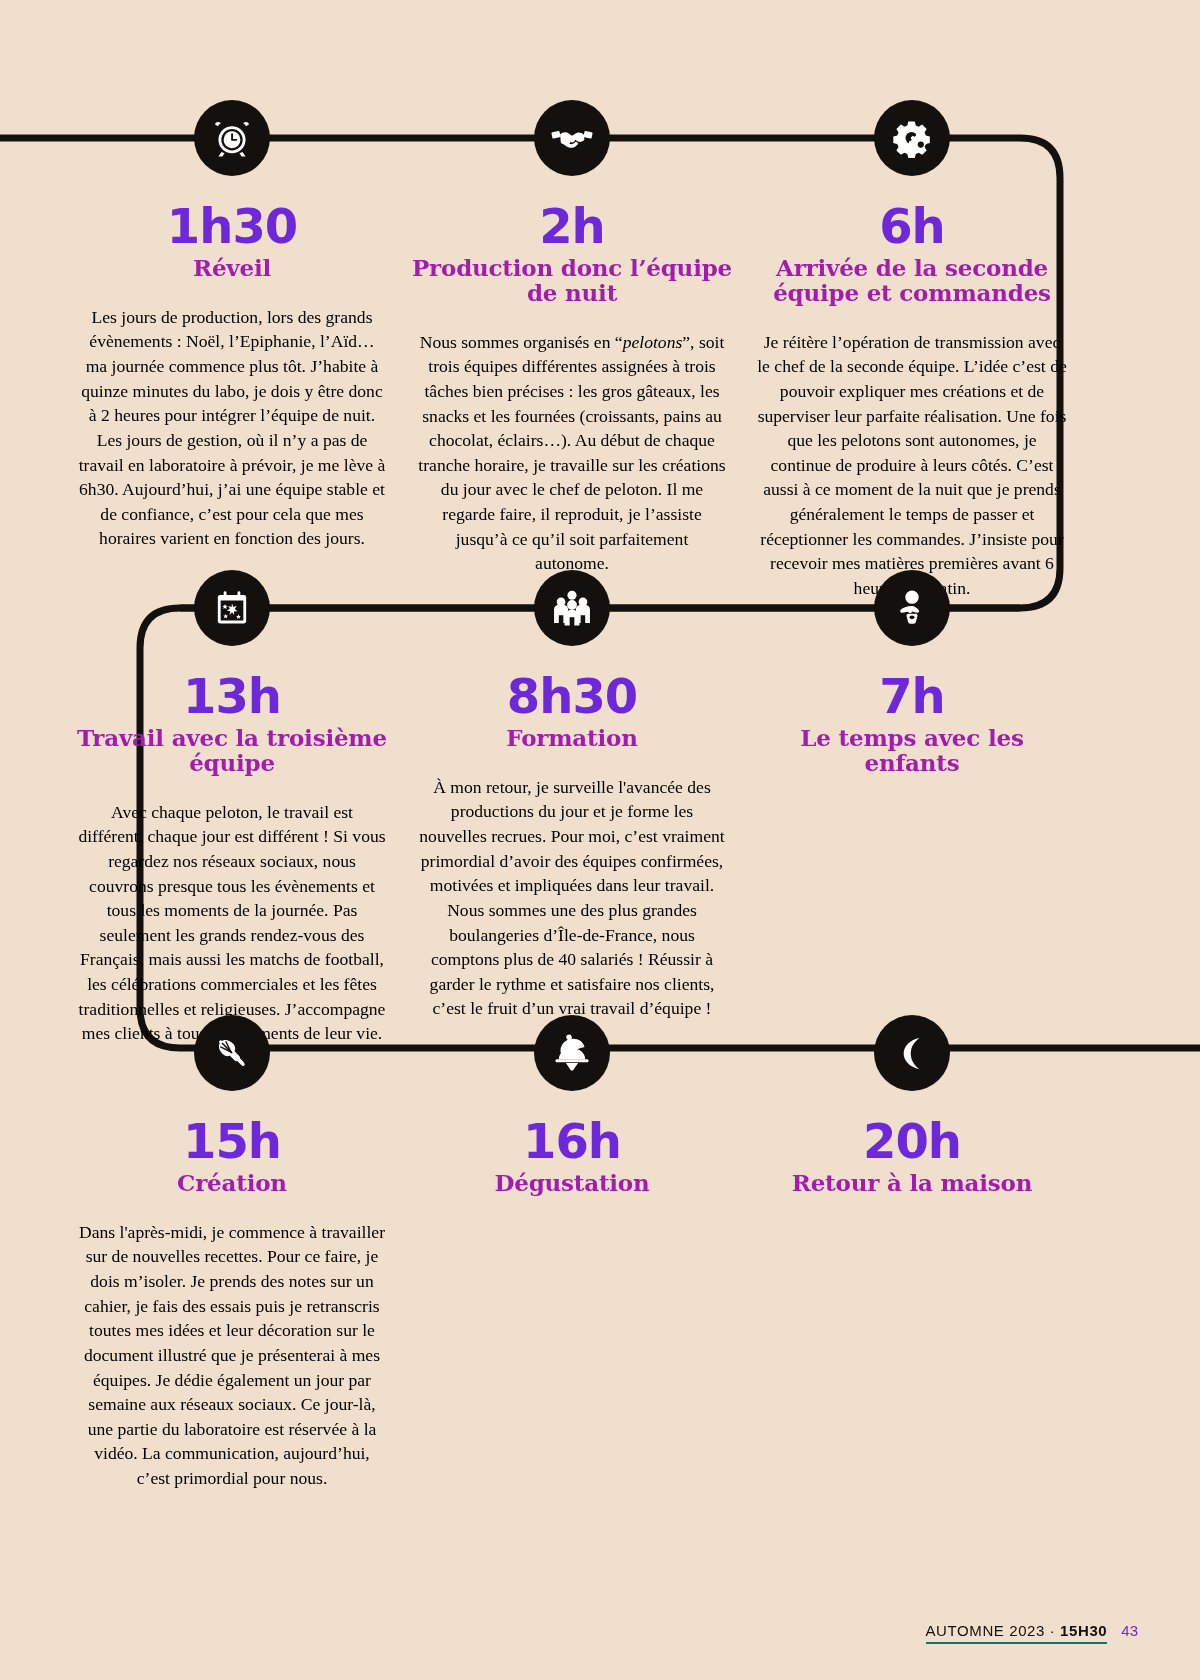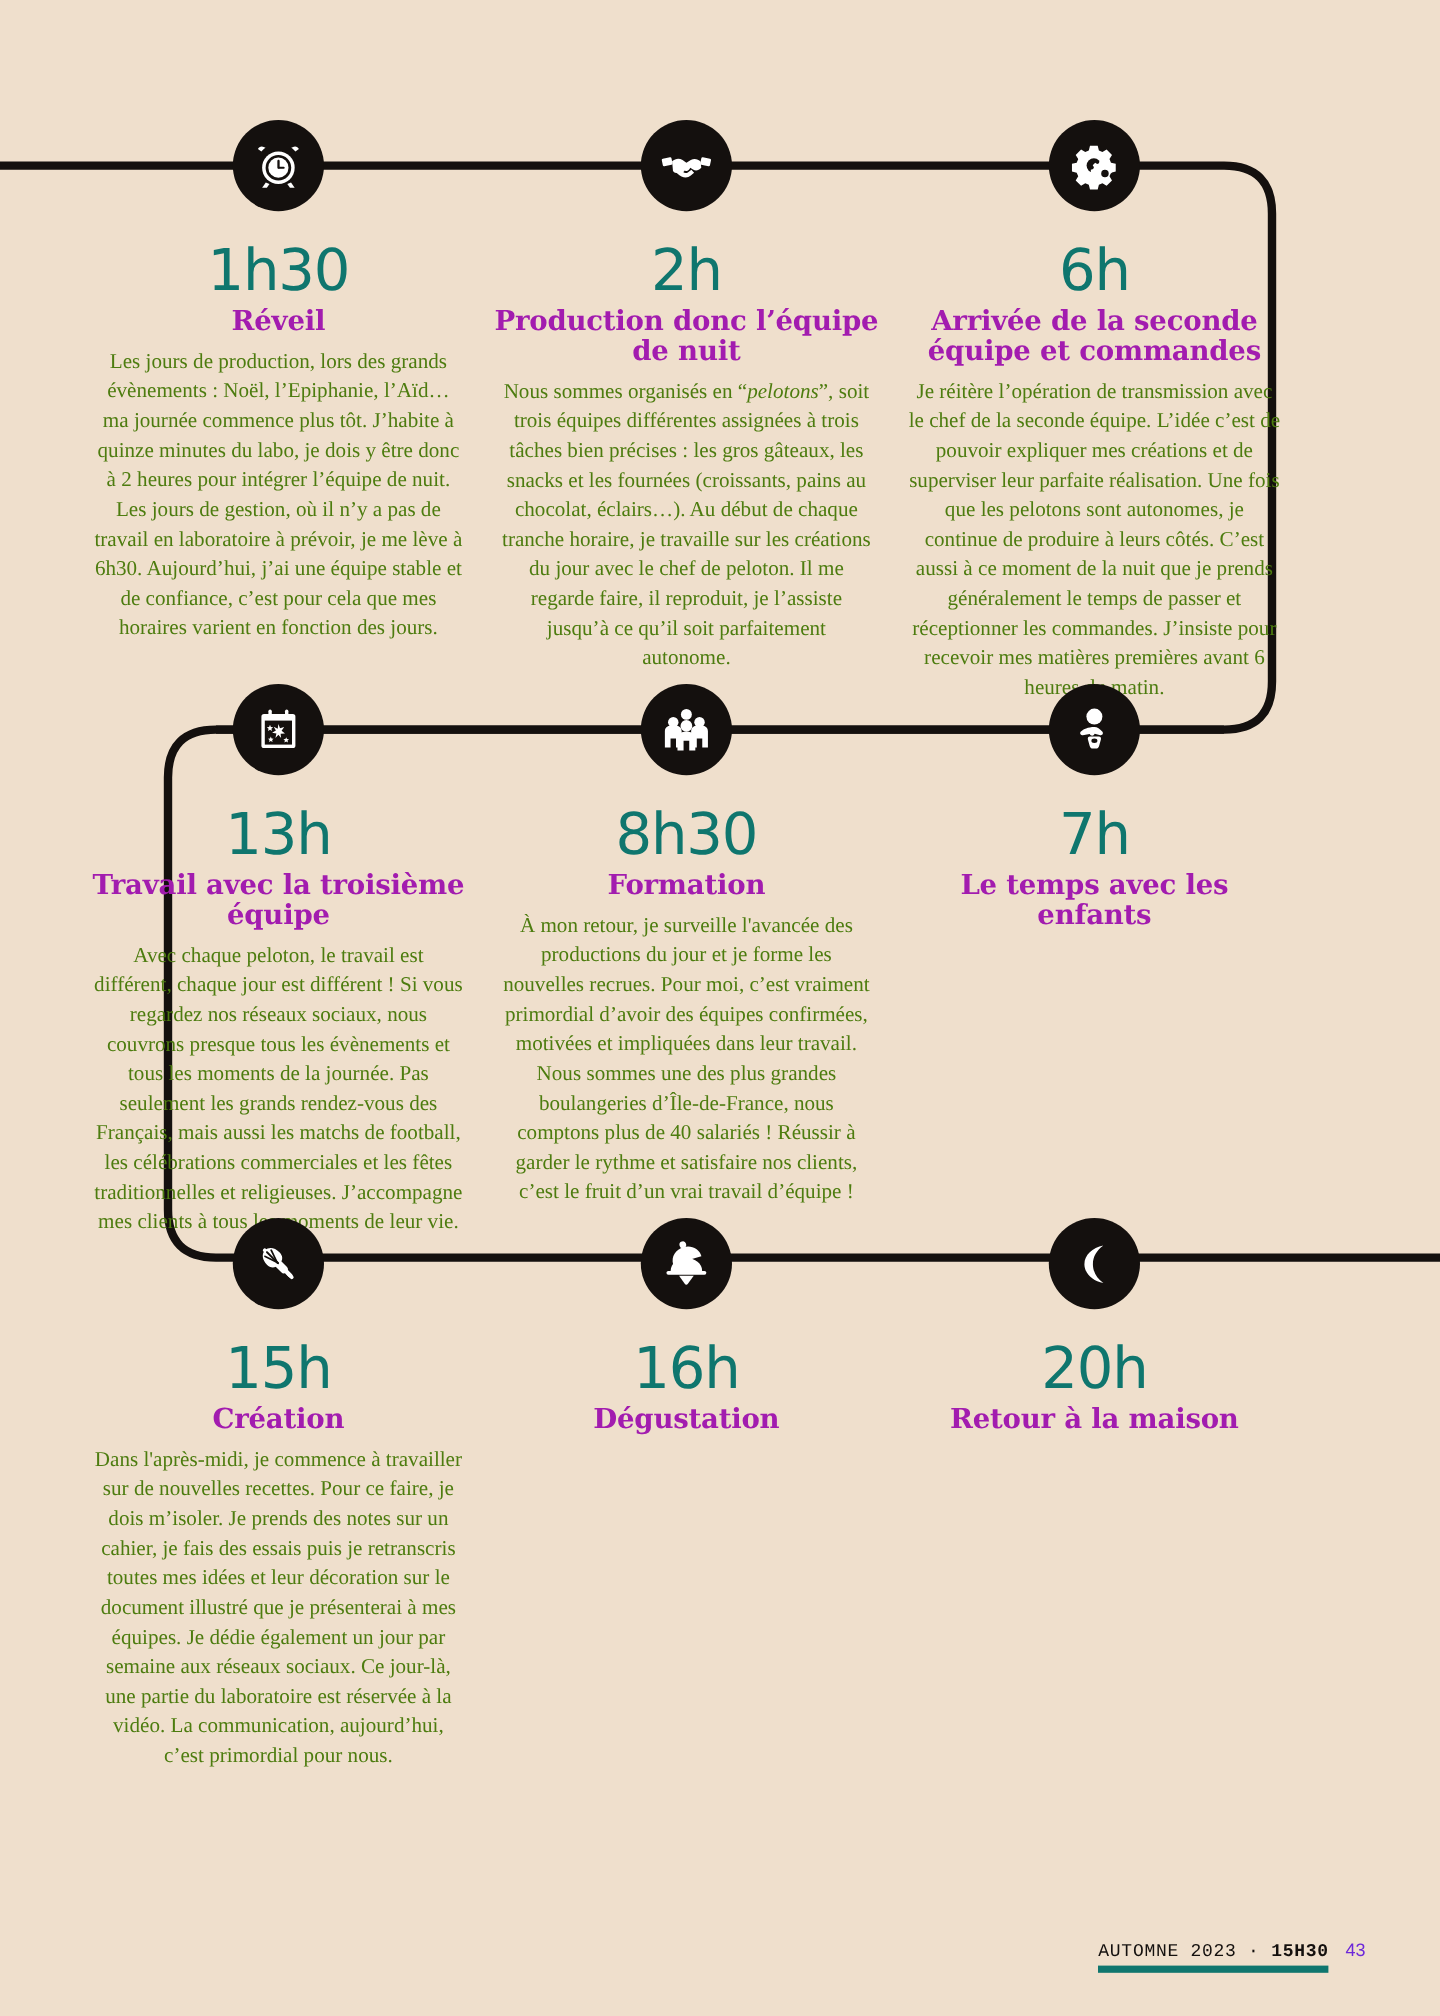--- a/index.html
+++ b/index.html
@@ -61,64 +61,64 @@
     justify-content: center;
     position: relative;
     z-index: 5;
     flex: none;
   }
   .badge svg { display: block; }
 
   
   .hour {
     font-family: "DejaVu Sans", sans-serif;
-    font-weight: 400;
+    font-weight: 700;
     font-size: 48px;
     line-height: 1.0;
     letter-spacing: -1px;
     margin-top: 26px;
-    color: #0f766e;
+    color: #6d28d9;
     text-align: center;
   }
   .subtitle {
     font-family: "DejaVu Serif", serif;
     font-weight: 700;
     font-size: 23px;
     line-height: 1.08;
     margin-top: 6px;
     color: #a21caf;
     text-align: center;
     letter-spacing: -0.2px;
   }
   .body-text {
     font-family: "Liberation Serif", serif;
     font-size: 17.6px;
     line-height: 1.40;
-    margin-top: 8px;
+    margin-top: 24px;
     text-align: center;
-    color: #4d7c0f;
+    color: #000000;
     max-width: 310px;
   }
   .body-text i { font-style: italic; }
 
   
   #footer {
     position: absolute;
     right: 62px;
     bottom: 36px;
     display: flex;
     align-items: baseline;
     gap: 14px;
   }
   .footer-label {
-    font-family: Liberation Mono, monospace;
+    font-family: Liberation Sans, sans-serif;
     font-size: 15px;
     letter-spacing: 0.6px;
     color: #14100E;
-    border-bottom: 6px solid #0f766e;
+    border-bottom: 2px solid #0f766e;
     padding-bottom: 3px;
   }
   .footer-label b { font-weight: 700; }
   .folio {
     font-family: "Liberation Sans", sans-serif;
     font-size: 15px;
     color: #6d28d9;
   }
 </style>
 </head>

